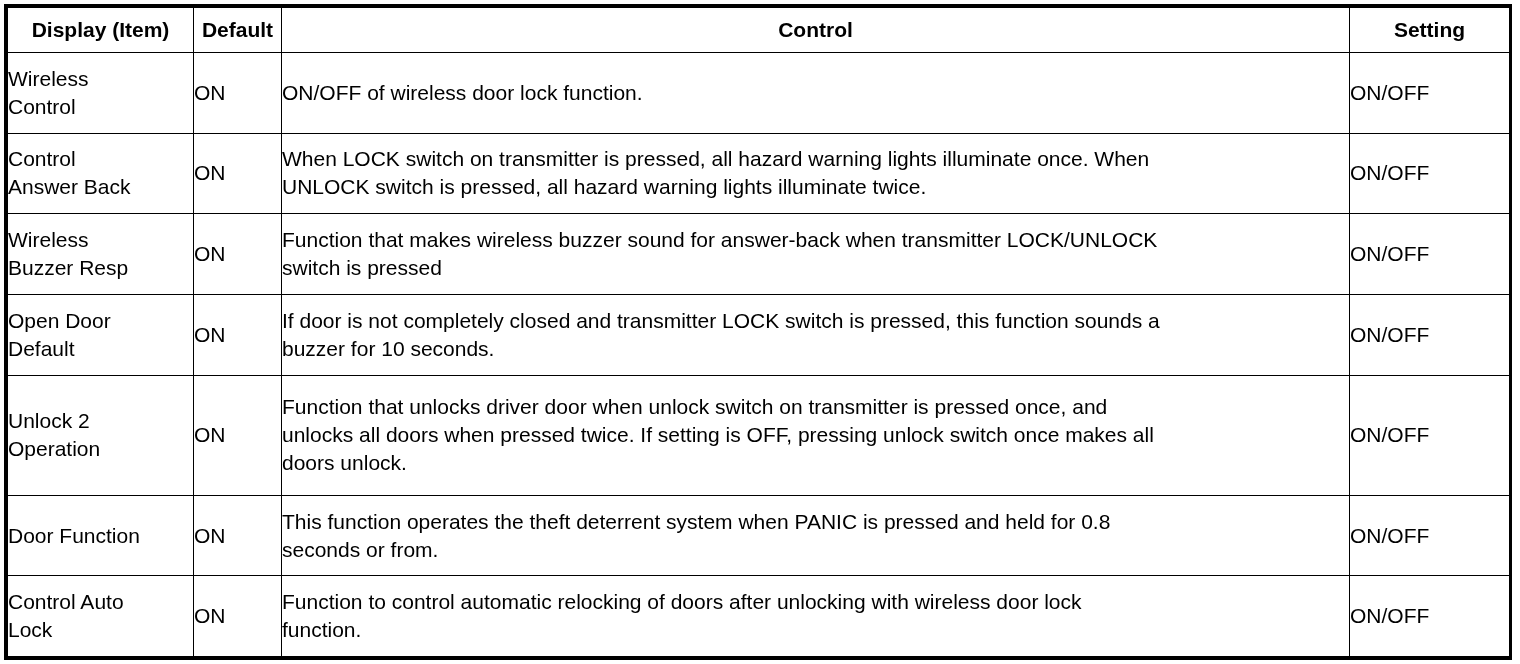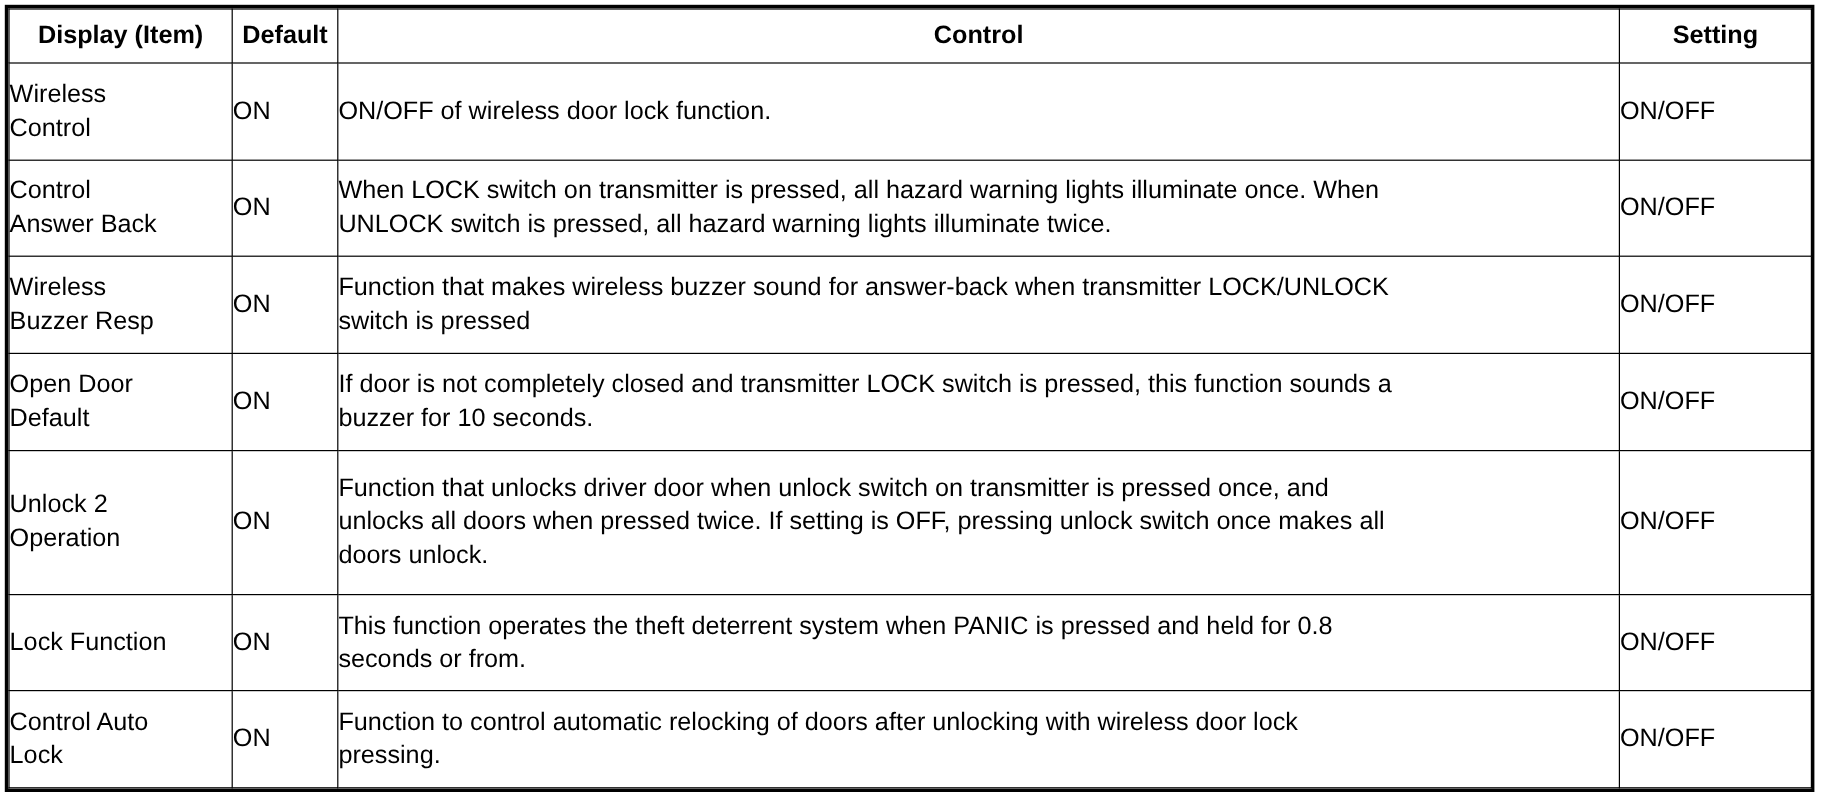--- a/index.html
+++ b/index.html
@@ -164,38 +164,38 @@
         <td class="col-content">
           <span class="line">Function that unlocks driver door when unlock switch on transmitter is pressed once, and</span>
           <span class="line">unlocks all doors when pressed twice. If setting is OFF, pressing unlock switch once makes all</span>
           <span class="line">doors unlock.</span>
         </td>
         <td class="col-setting">ON/OFF</td>
       </tr>
 
       <tr>
         <td class="col-item">
-          <span class="line">Lock Function</span>
+          <span class="line">Door Function</span>
         </td>
         <td class="col-default">ON</td>
         <td class="col-content">
           <span class="line">This function operates the theft deterrent system when PANIC is pressed and held for 0.8</span>
           <span class="line">seconds or from.</span>
         </td>
         <td class="col-setting">ON/OFF</td>
       </tr>
 
       <tr>
         <td class="col-item">
           <span class="line">Control Auto</span>
           <span class="line">Lock</span>
         </td>
         <td class="col-default">ON</td>
         <td class="col-content">
           <span class="line">Function to control automatic relocking of doors after unlocking with wireless door lock</span>
-          <span class="line">pressing.</span>
+          <span class="line">function.</span>
         </td>
         <td class="col-setting">ON/OFF</td>
       </tr>
 
     </tbody>
   </table>
 </div>
 
 </body></html>

